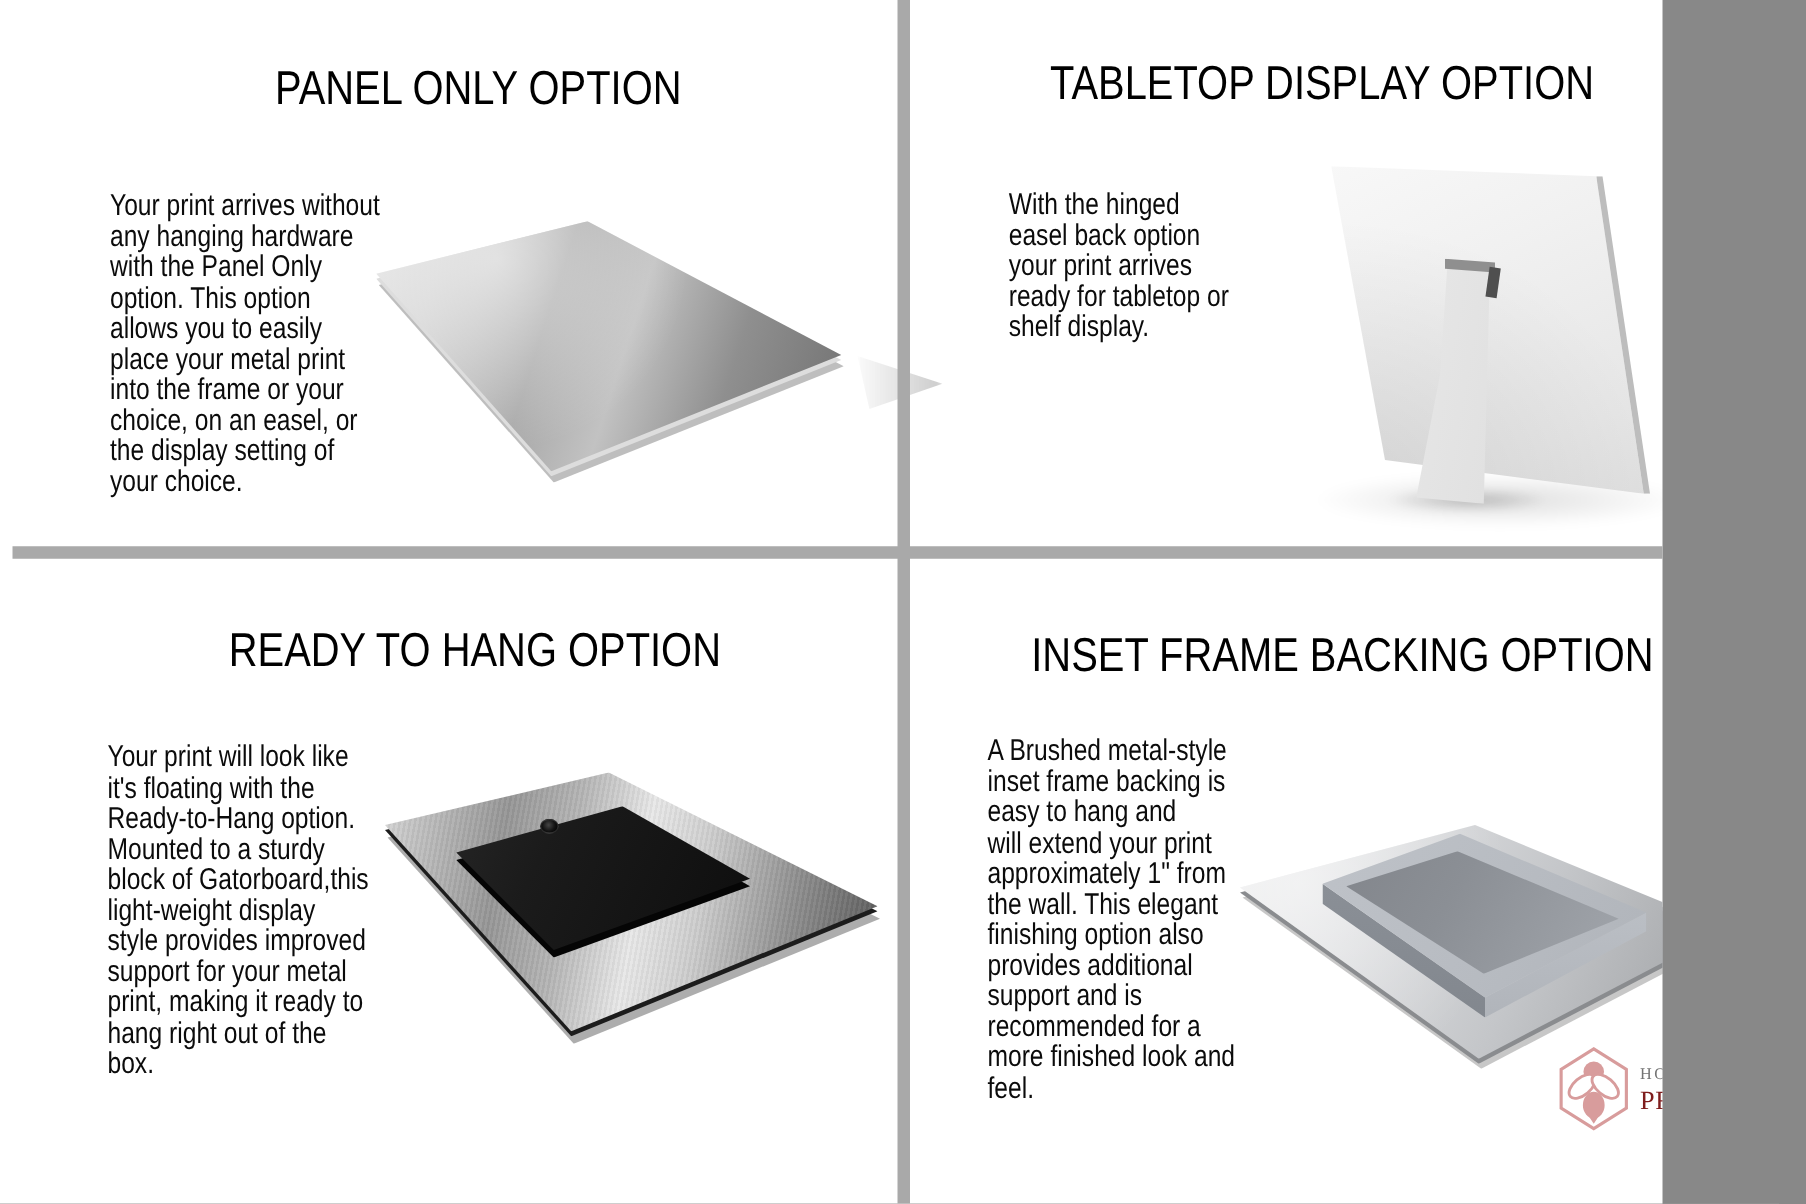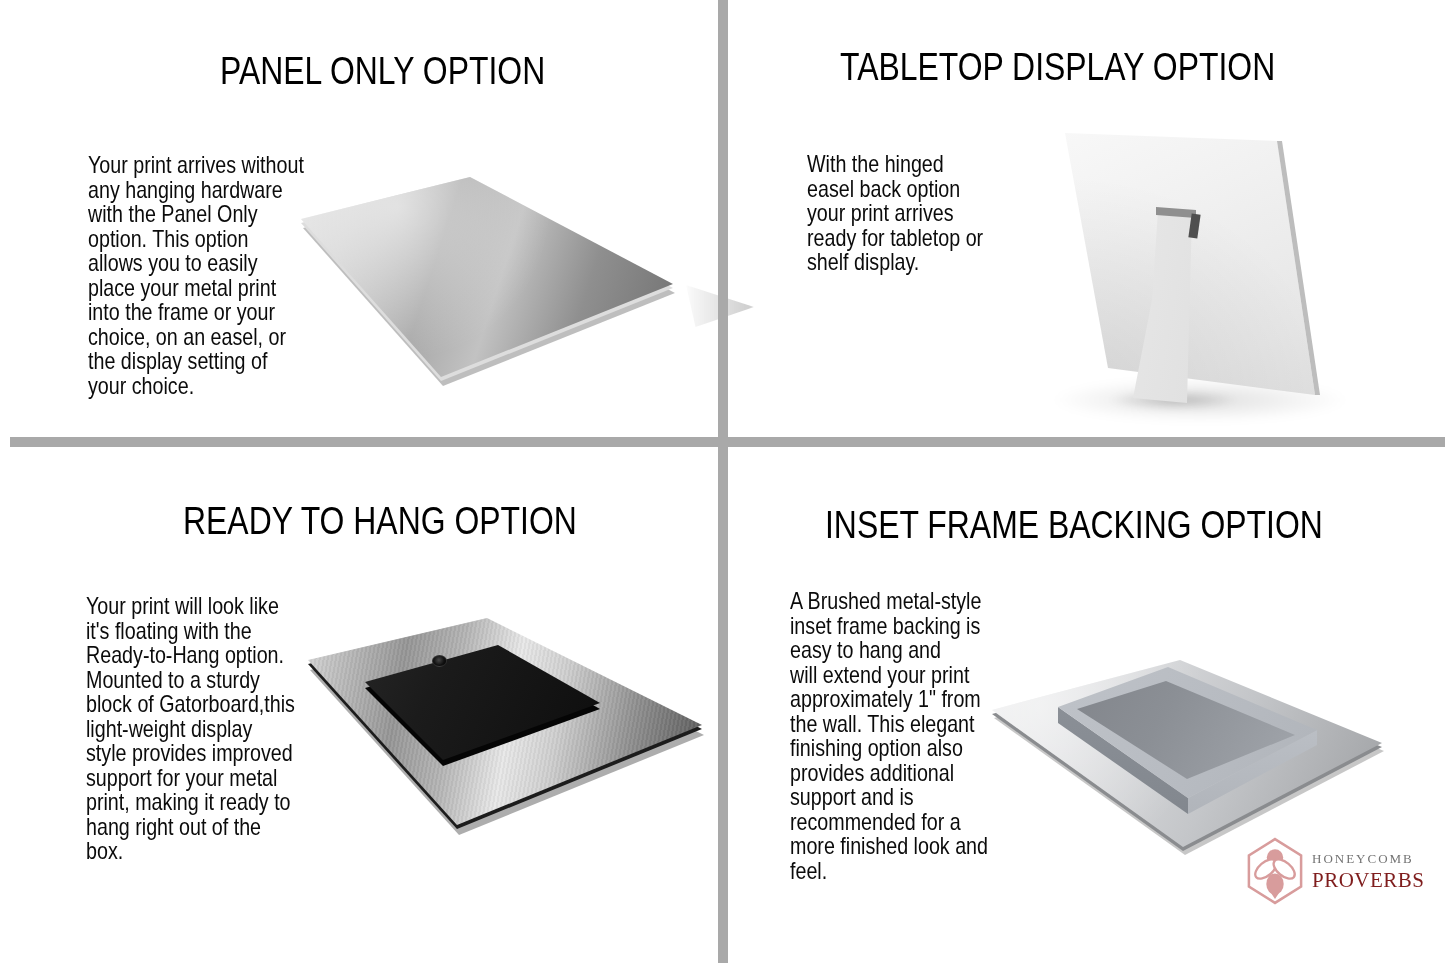--- a/index.html
+++ b/index.html
@@ -1,18 +1,18 @@
 <!DOCTYPE html>
 <html><head>
 <meta charset="utf-8">
 <style>
   html,body{margin:0;padding:0;background:#888;}
   .page{
     position:relative;
-    width:1445px;height:963px;
+    width:1330px;height:963px;
     background:#ffffff;
     overflow:hidden;
     font-family:"Liberation Sans", sans-serif;
   }
   
   .divider-v{position:absolute;left:718px;top:0;width:10px;height:963px;background:#a9a9a9;z-index:3;}
   .divider-h{position:absolute;left:10px;top:437px;width:1435px;height:10px;background:#a9a9a9;z-index:3;}
   
   .watermark-arrow{
     position:absolute;left:686px;top:282px;width:68px;height:48px;z-index:1;

